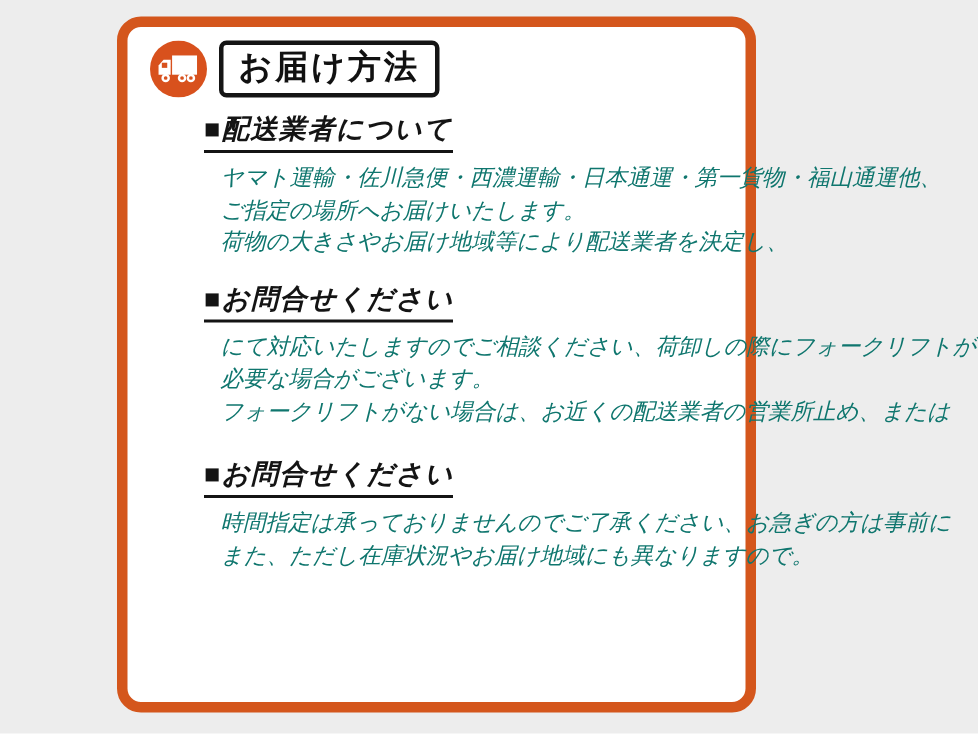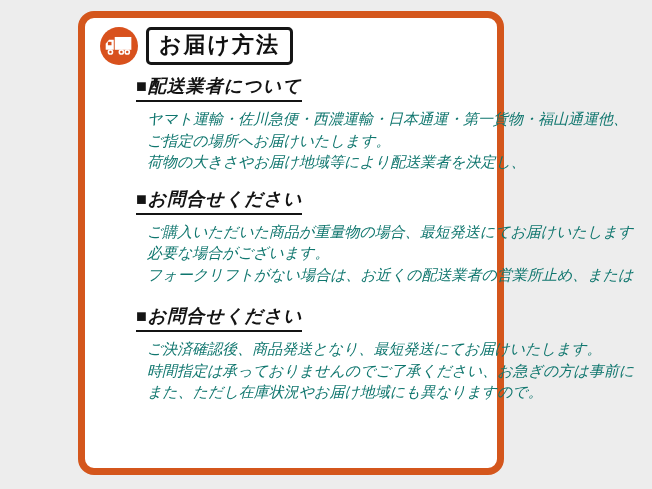--- a/index.html
+++ b/index.html
@@ -105,29 +105,28 @@
       <div class="body-text">
         <div class="line">ヤマト運輸・佐川急便・西濃運輸・日本通運・第一貨物・福山通運他、</div>
         <div class="line">ご指定の場所へお届けいたします。</div>
         <div class="line">荷物の大きさやお届け地域等により配送業者を決定し、</div>
       </div>
     </div>
 
     <div class="section s2">
       <div class="heading">■お問合せください</div>
       <div class="body-text">
-        <div class="line">ご購入いただいた商品が重量物の場合、最短発送にてお届けいたします</div>
+        <div class="line">にて対応いたしますのでご相談ください、荷卸しの際にフォークリフトが</div>
         <div class="line">必要な場合がございます。</div>
         <div class="line">フォークリフトがない場合は、お近くの配送業者の営業所止め、または</div>
       </div>
     </div>
 
     <div class="section s3">
       <div class="heading">■お問合せください</div>
       <div class="body-text">
-        <div class="line">ご決済確認後、商品発送となり、最短発送にてお届けいたします。</div>
         <div class="line">時間指定は承っておりませんのでご了承ください、お急ぎの方は事前に</div>
         <div class="line">また、ただし在庫状況やお届け地域にも異なりますので。</div>
       </div>
     </div>
 
   </div>
 </div>
 
 </body></html>

